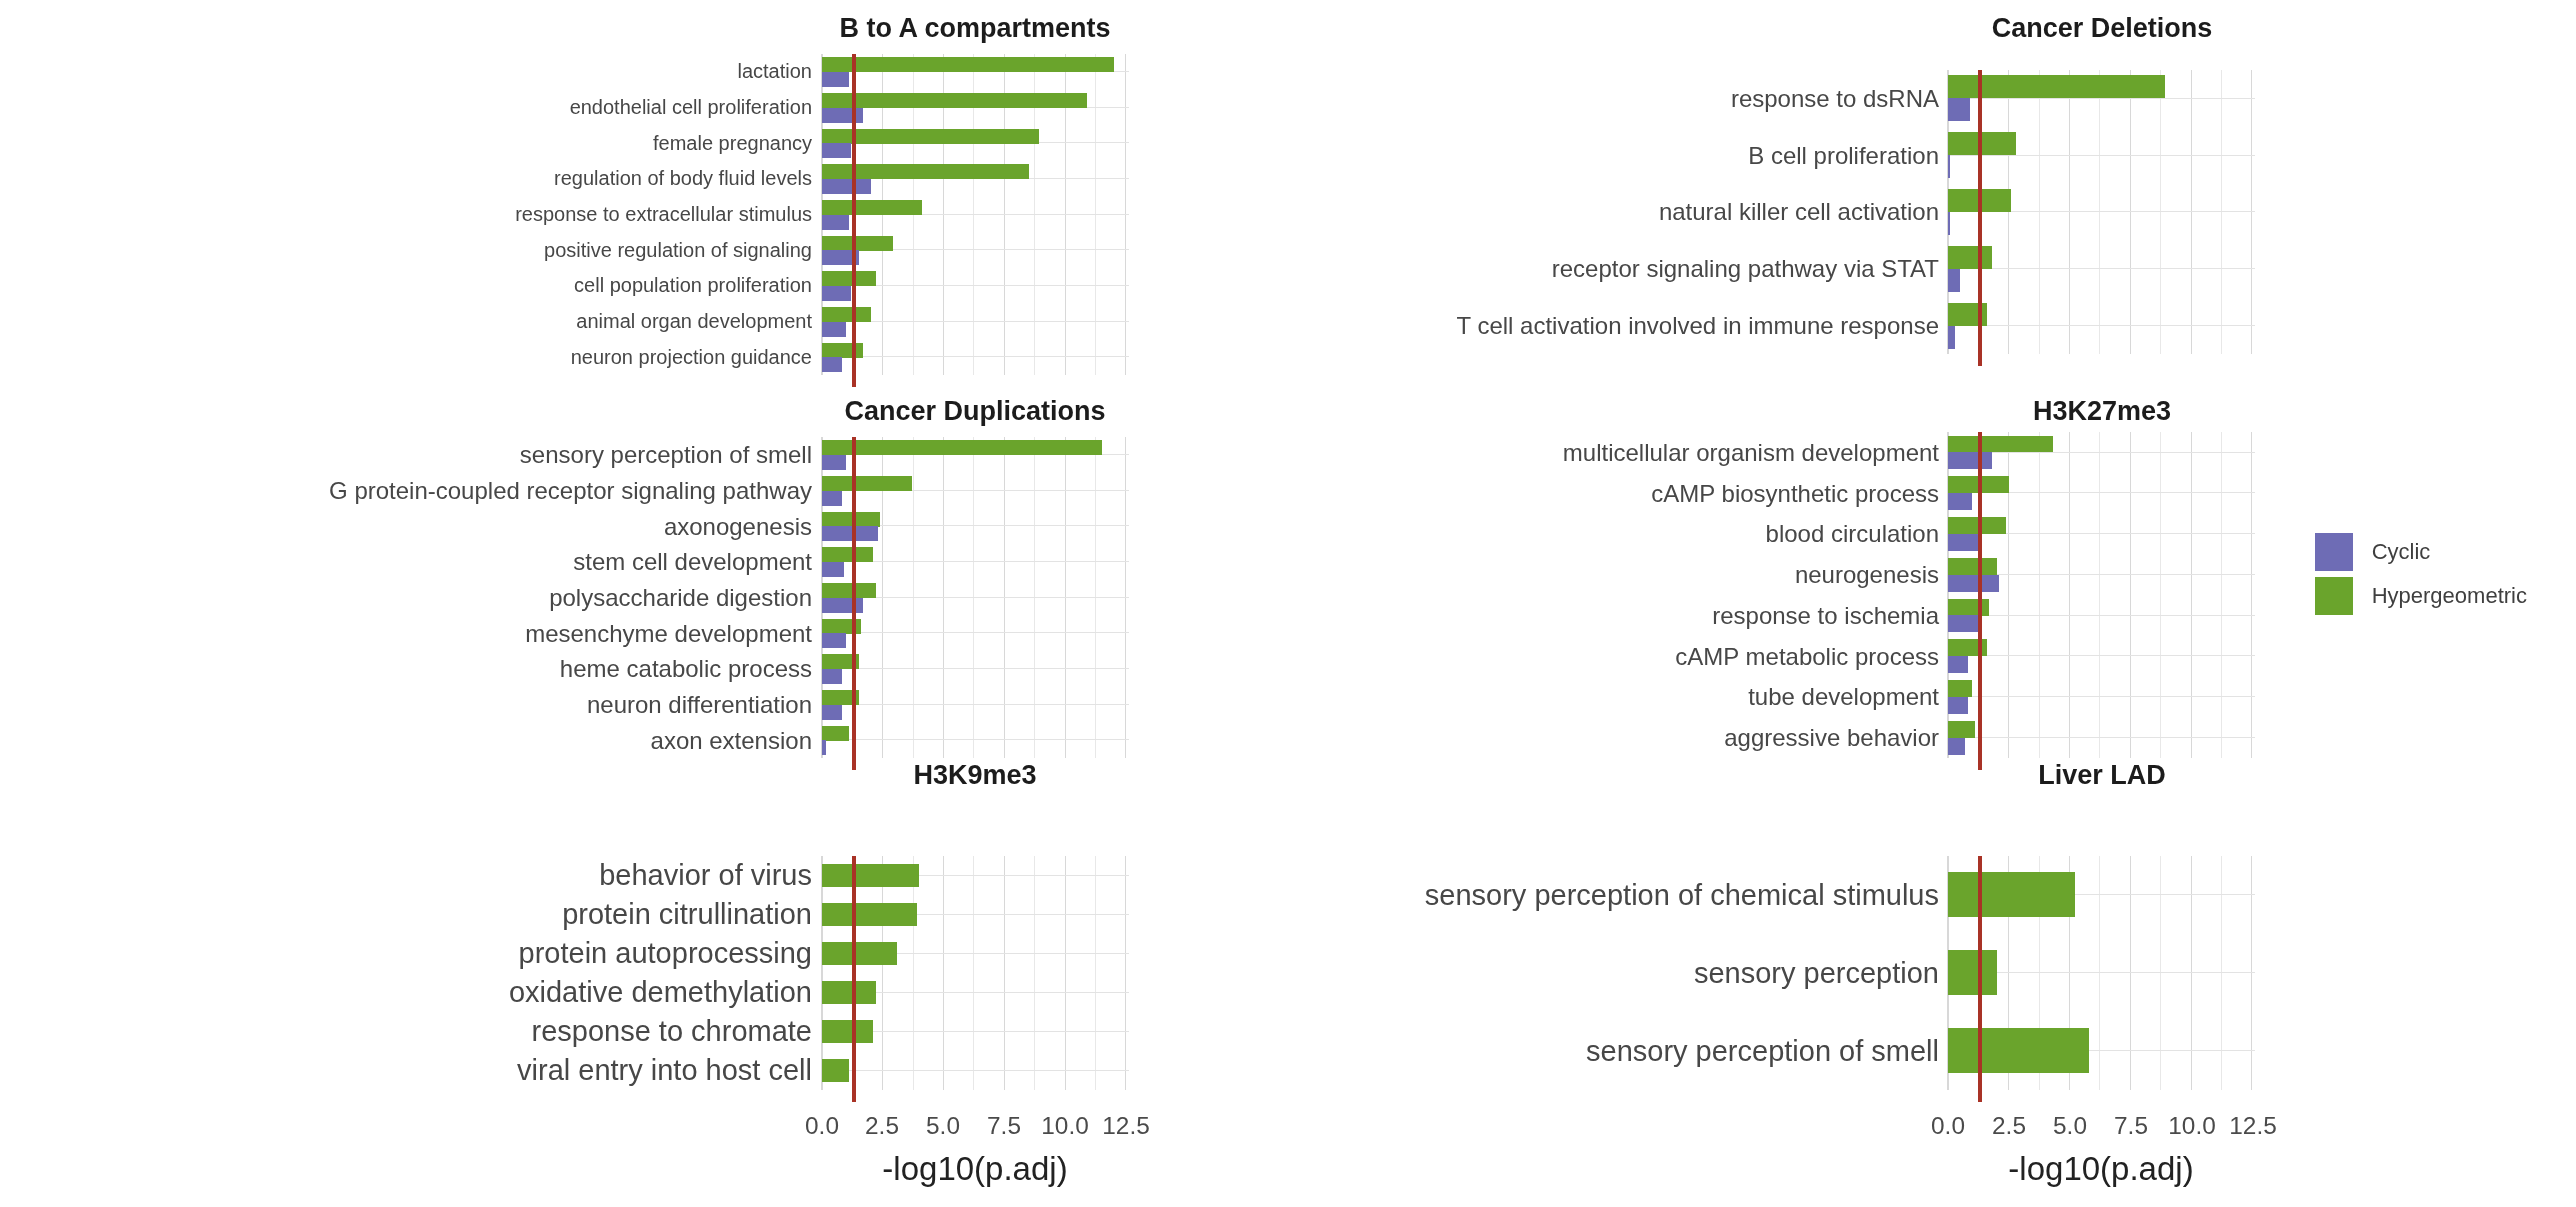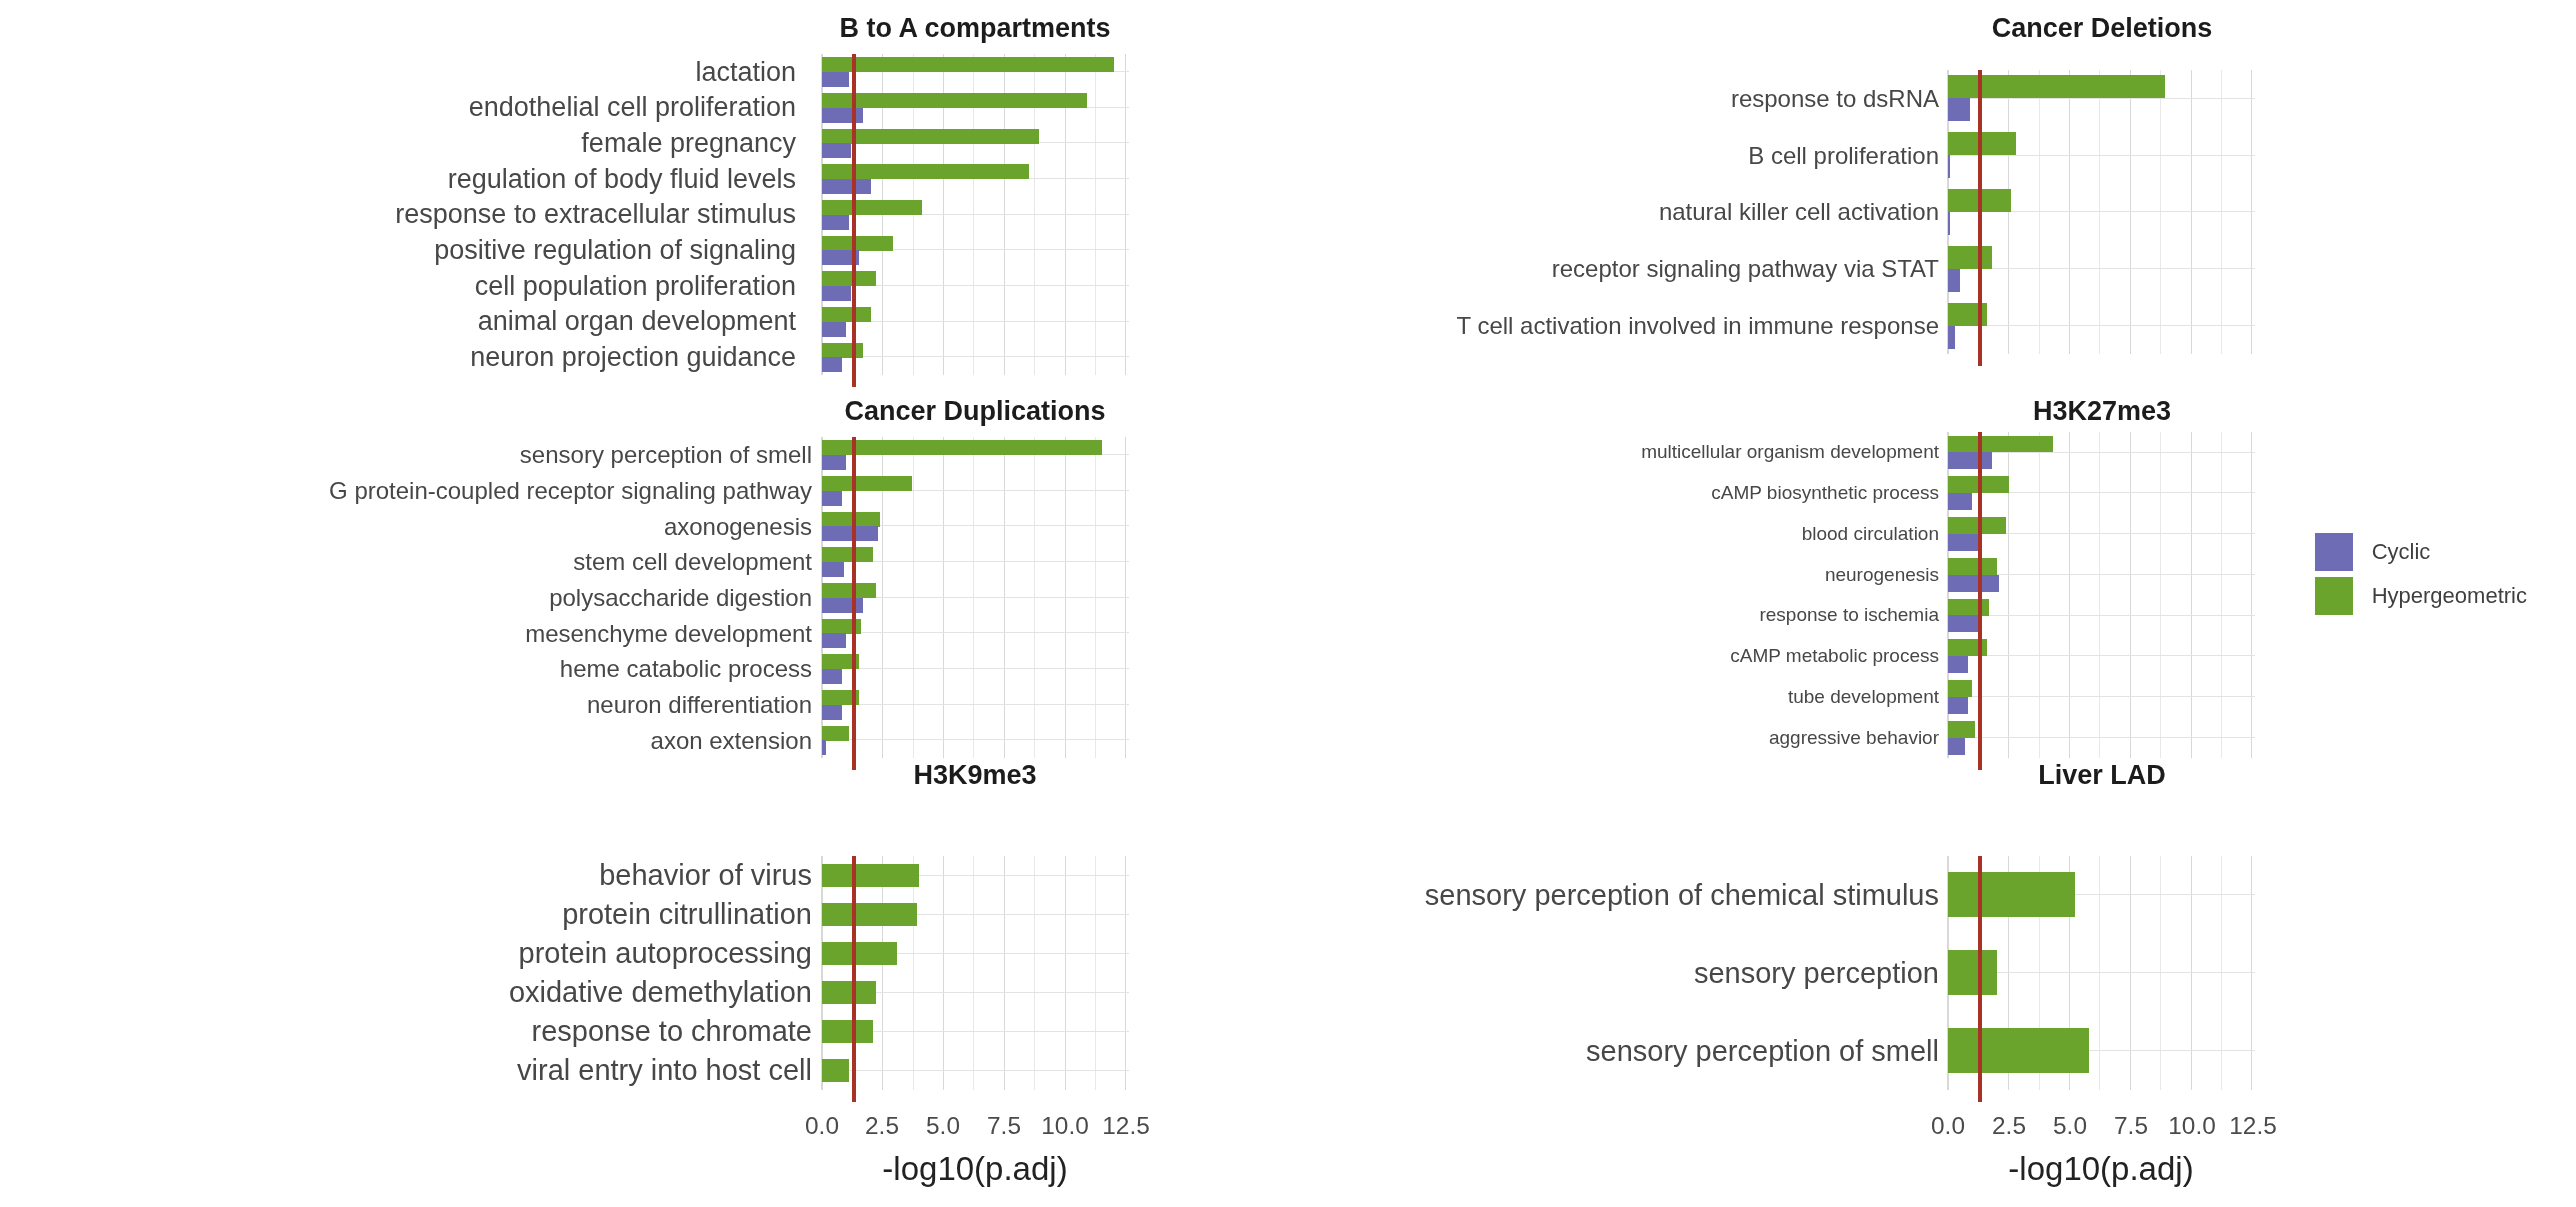--- a/index.html
+++ b/index.html
@@ -23,21 +23,21 @@
   .legend-swatch{width:38px;height:38px;flex:0 0 auto;}
   .legend-label{font-size:22px;color:#3f3f3f;white-space:nowrap;}
 </style>
 </head>
 <body>
 
 <div id="figure">
   <div id="panels">
       <div class="panel">
         <div class="panel-title" style="left: 642px; top: 13px; width: 666px;">B to A compartments</div>
-        <div class="labels" style="left: 66px; top: 54px; width: 740px; height: 321px; font-size: 27px;">
+        <div class="labels" style="left: 82px; top: 54px; width: 740px; height: 321px; font-size: 20px;">
           <div class="cat-label">lactation</div>
           <div class="cat-label">endothelial cell proliferation</div>
           <div class="cat-label">female pregnancy</div>
           <div class="cat-label">regulation of body fluid levels</div>
           <div class="cat-label">response to extracellular stimulus</div>
           <div class="cat-label">positive regulation of signaling</div>
           <div class="cat-label">cell population proliferation</div>
           <div class="cat-label">animal organ development</div>
           <div class="cat-label">neuron projection guidance</div>
         </div>
@@ -172,21 +172,21 @@
           <div class="bar" style="top: 232px; height: 14.6px; width: 19.5px; background: rgb(110, 108, 181);"></div>
           <div class="bar" style="top: 253px; height: 14.6px; width: 37px; background: rgb(106, 164, 44);"></div>
           <div class="bar" style="top: 268px; height: 14.6px; width: 19.5px; background: rgb(110, 108, 181);"></div>
           <div class="bar" style="top: 289px; height: 14.6px; width: 27px; background: rgb(106, 164, 44);"></div>
           <div class="bar" style="top: 303px; height: 14.6px; width: 3.7px; background: rgb(110, 108, 181);"></div>
           <div class="threshold" style="left: 30px; background: rgb(169, 50, 38);"></div>
         </div>
       </div>
       <div class="panel">
         <div class="panel-title" style="left: 1769px; top: 396px; width: 666px;">H3K27me3</div>
-        <div class="labels" style="left: 1209px; top: 432px; width: 740px; height: 326px; font-size: 19px; justify-content: flex-end;">
+        <div class="labels" style="left: 1209px; top: 432px; width: 740px; height: 326px; font-size: 24px; justify-content: flex-end;">
           <div class="cat-label">multicellular organism development</div>
           <div class="cat-label">cAMP biosynthetic process</div>
           <div class="cat-label">blood circulation</div>
           <div class="cat-label">neurogenesis</div>
           <div class="cat-label">response to ischemia</div>
           <div class="cat-label">cAMP metabolic process</div>
           <div class="cat-label">tube development</div>
           <div class="cat-label">aggressive behavior</div>
         </div>
         <div class="plot" style="left: 1948px; top: 432px; width: 307px; height: 326px;">

